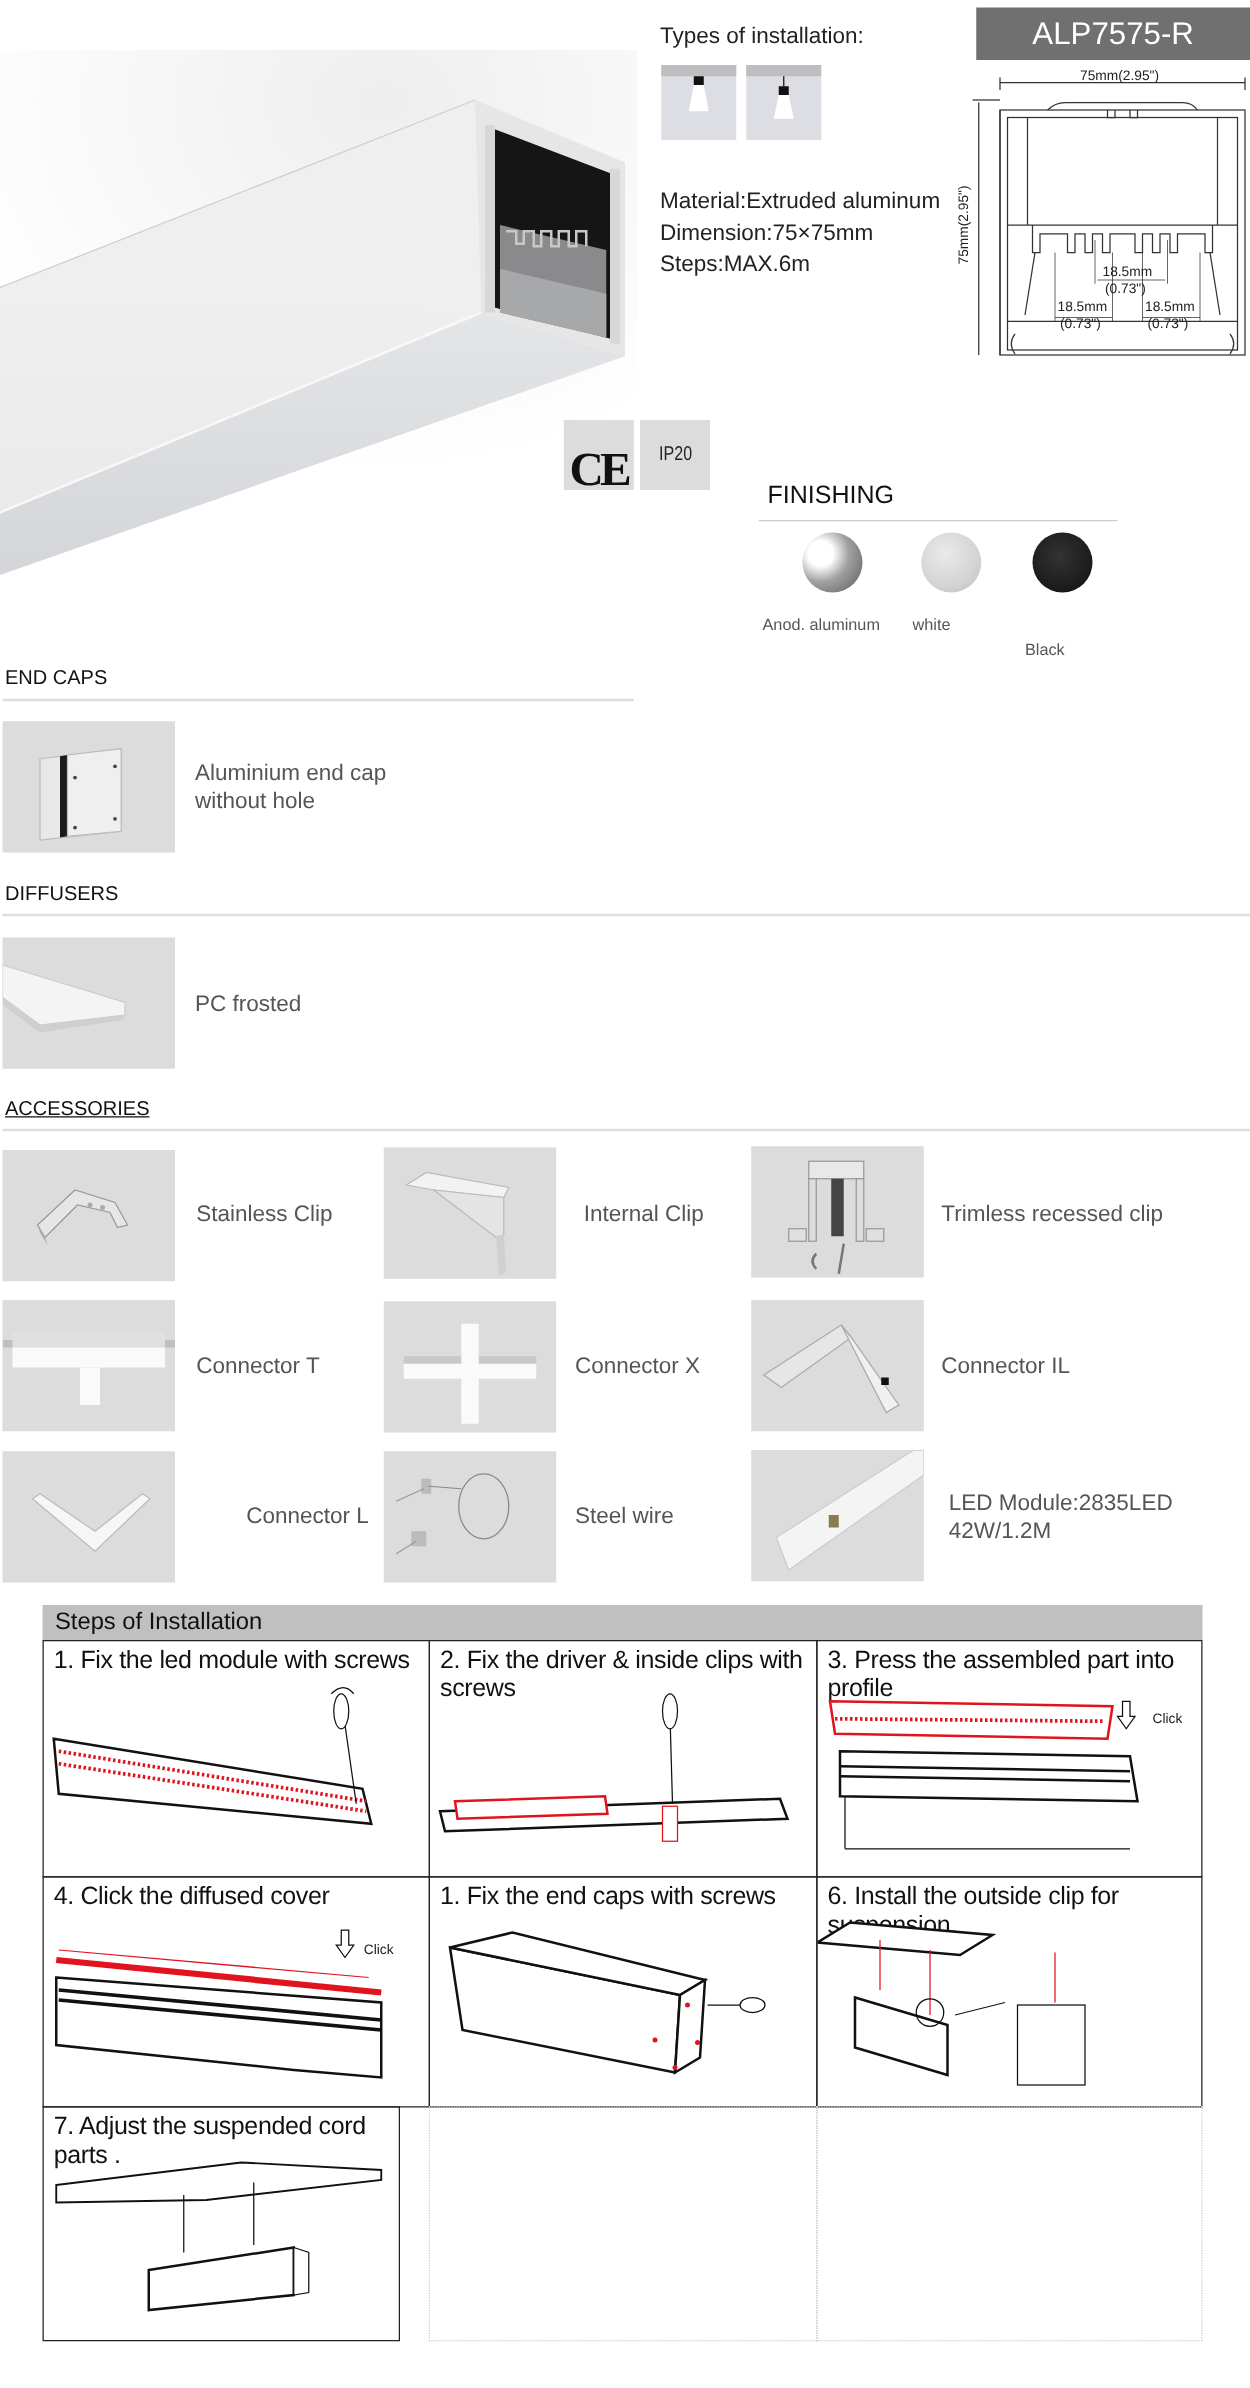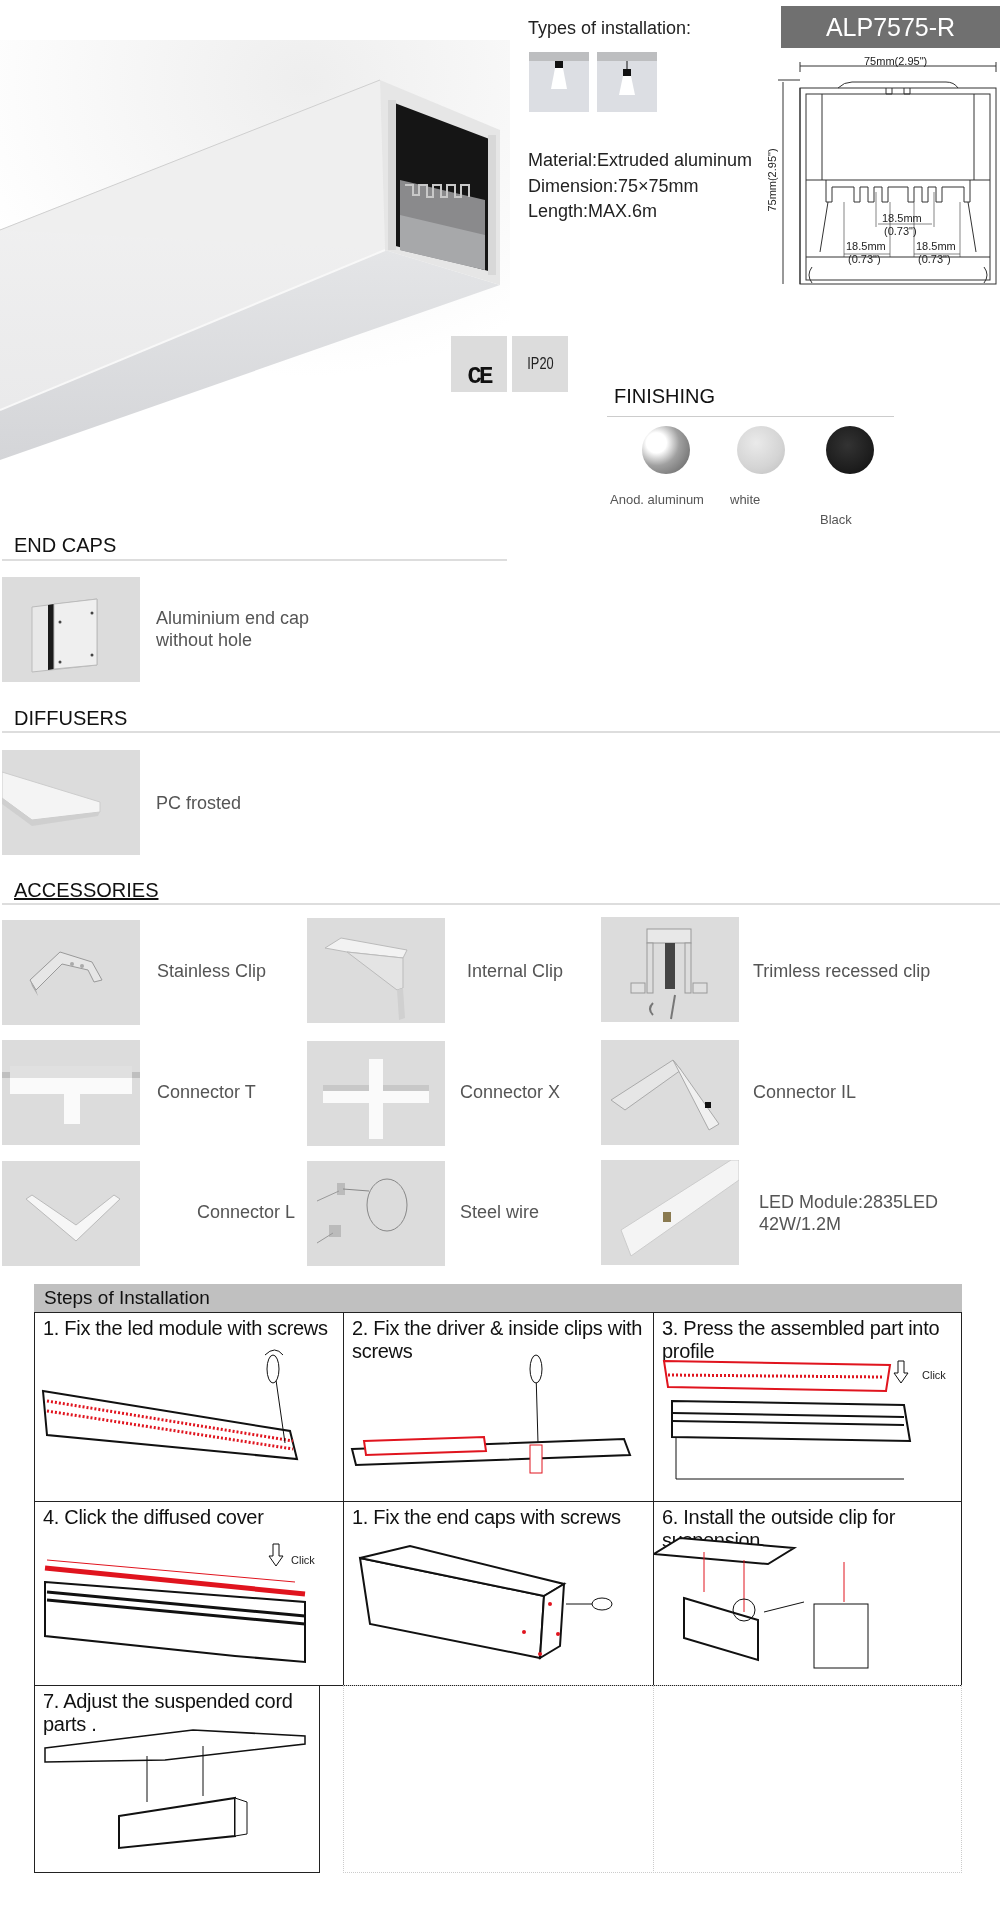--- a/index.html
+++ b/index.html
@@ -9,29 +9,29 @@
   
   .hero { left: 0; top: 40px; width: 510px; height: 420px; }
   .types-title { left: 528px; top: 18px; font-size: 18px; color: #222; }
   .inst-box { width: 60px; height: 60px; background: #dcdee3; top: 52px; }
   .inst-box .ceil { position: absolute; left: 0; top: 0; width: 100%; height: 9px; background: #bdbec0; }
   .spec { left: 528px; font-size: 18px; color: #222; }
   .model-box { left: 781px; top: 6px; width: 219px; height: 42px; background: #707070; color: #fff; font-size: 25px; text-align: center; line-height: 42px; }
   .diagram { left: 768px; top: 52px; width: 232px; height: 240px; }
 
   .cert { top: 336px; width: 56px; height: 56px; background: #dcdcdc; display: flex; align-items: center; justify-content: center; }
-  .ce { font-family: Liberation Mono, monospace; font-size: 24px; font-weight: bold; letter-spacing: -3px; color: #111; margin-top: 24px; }
+  .ce { font-family: Liberation Serif, serif; font-size: 38px; font-weight: bold; letter-spacing: -3px; color: #111; margin-top: 24px; }
   .ip { font-size: 16px; color: #222; transform: scaleX(0.8); }
 
   .finish-title { left: 614px; top: 385px; font-size: 20px; color: #111; }
   .finish-line { left: 607px; top: 416px; width: 287px; height: 1px; background: #ccc; }
   .sphere { top: 426px; width: 48px; height: 48px; border-radius: 50%; }
   .sw-label { top: 492px; font-size: 13px; color: #555; text-align: left; }
 
-  .sec-title { left: 14px; font-size: 20px; color: #111; }
+  .sec-title { left: 4px; font-size: 16px; color: #111; }
   .sec-line { left: 2px; height: 2px; background: #ddd; }
 
   .thumb { width: 138px; height: 105px; background: #dcdcdc; overflow: hidden; }
   .item-label { font-size: 18px; color: #555; line-height: 22px; }
 
   
   .steps-head { left: 34px; top: 1284px; width: 928px; height: 28px; background: #c0c0c0; font-size: 19px; color: #111; padding-left: 10px; line-height: 28px; }
   .steps { left: 34px; top: 1312px; width: 928px; }
   .cell { position: absolute; border: 1px solid #222; }
   .cell.empty { border: 1px dotted #ccc; }
@@ -85,21 +85,21 @@
   <div class="ceil"></div>
   <svg class="abs" style="left:0;top:0" width="60" height="60">
     <line x1="30" y1="9" x2="30" y2="17" stroke="#111" stroke-width="1"></line>
     <rect x="26" y="17" width="8" height="7" fill="#111"></rect>
     <polygon points="26,24 34,24 38,43 22,43" fill="#fff"></polygon>
   </svg>
 </div>
 
 <div class="abs spec" style="top:150px;">Material:Extruded aluminum</div>
 <div class="abs spec" style="top:176px;">Dimension:75×75mm</div>
-<div class="abs spec" style="top:201px;">Length:MAX.6m</div>
+<div class="abs spec" style="top:201px;">Steps:MAX.6m</div>
 
 <div class="abs model-box">ALP7575-R</div>
 
 <div class="abs diagram">
   <svg width="232" height="240" viewBox="0 0 232 240" style="position:absolute;left:0;top:0">
     <g stroke="#333" fill="none" stroke-width="1">
       <line x1="32" y1="14" x2="228" y2="14"></line>
       <line x1="32" y1="10" x2="32" y2="20"></line>
       <line x1="228" y1="10" x2="228" y2="20"></line>
       <line x1="15" y1="30" x2="15" y2="232"></line>

